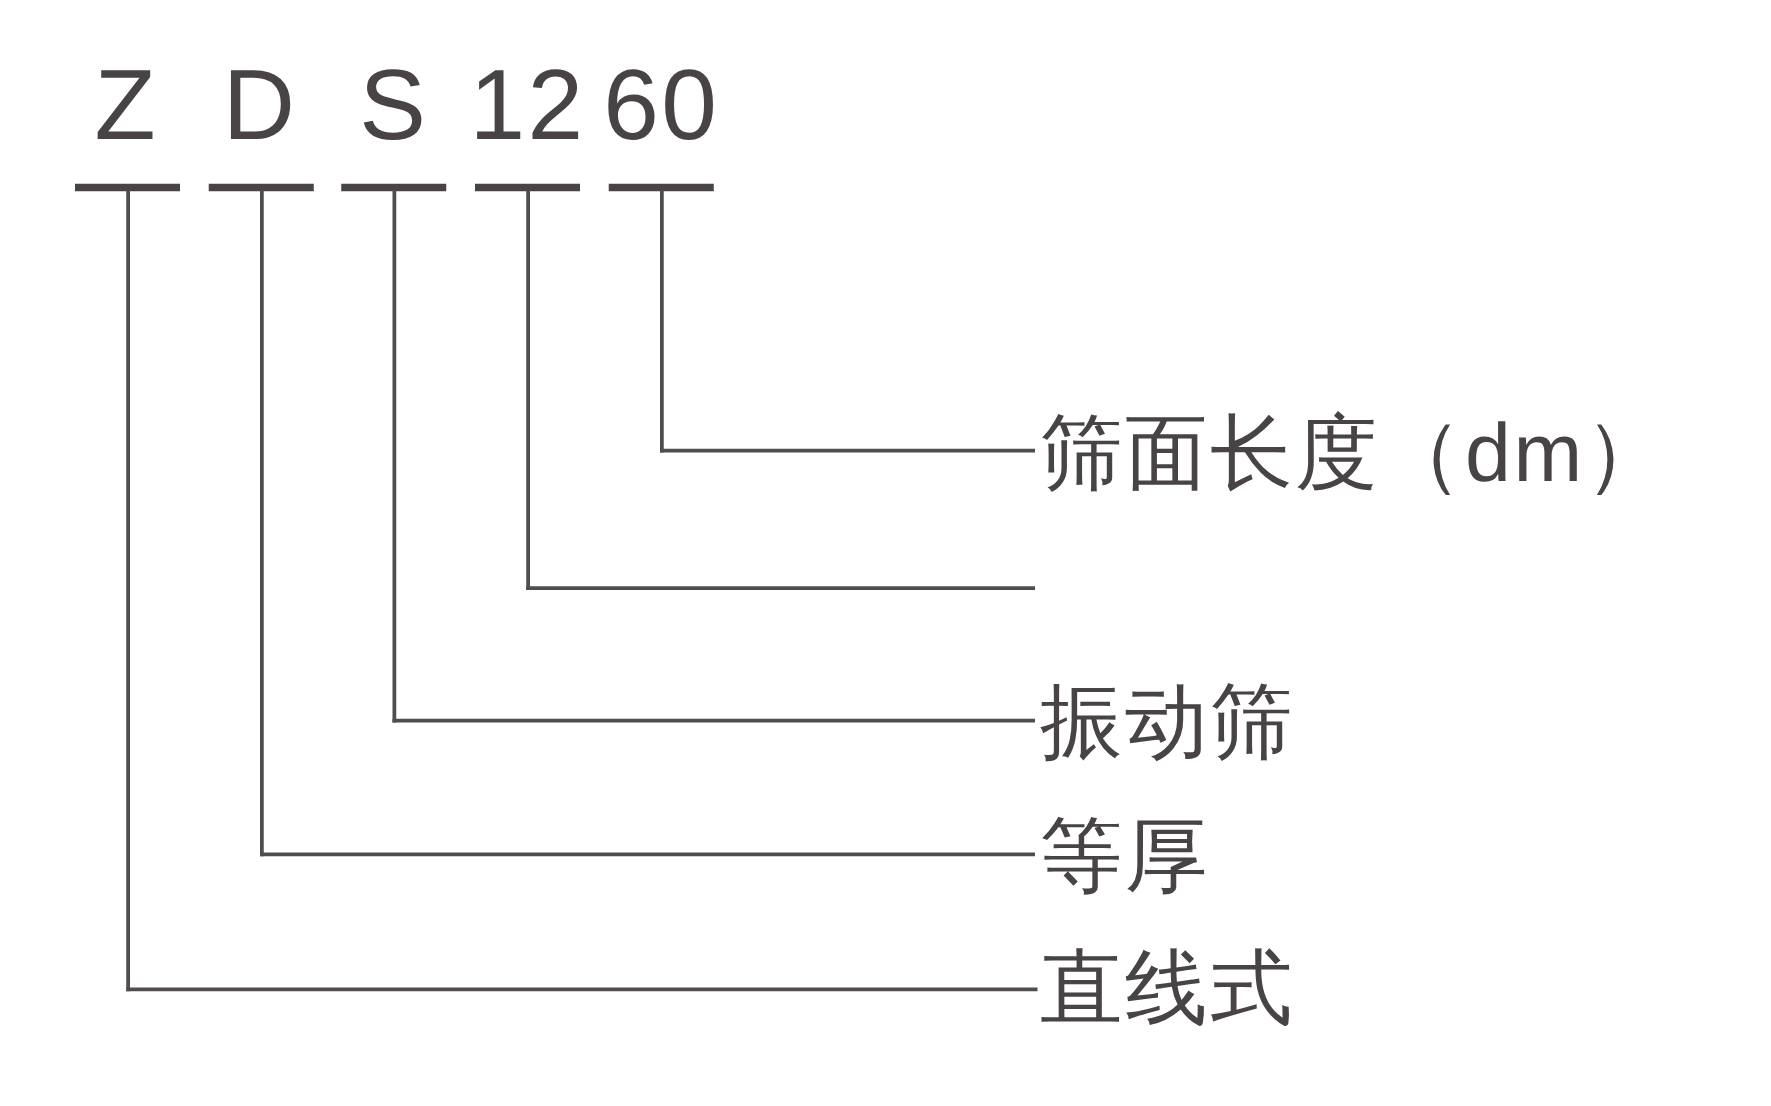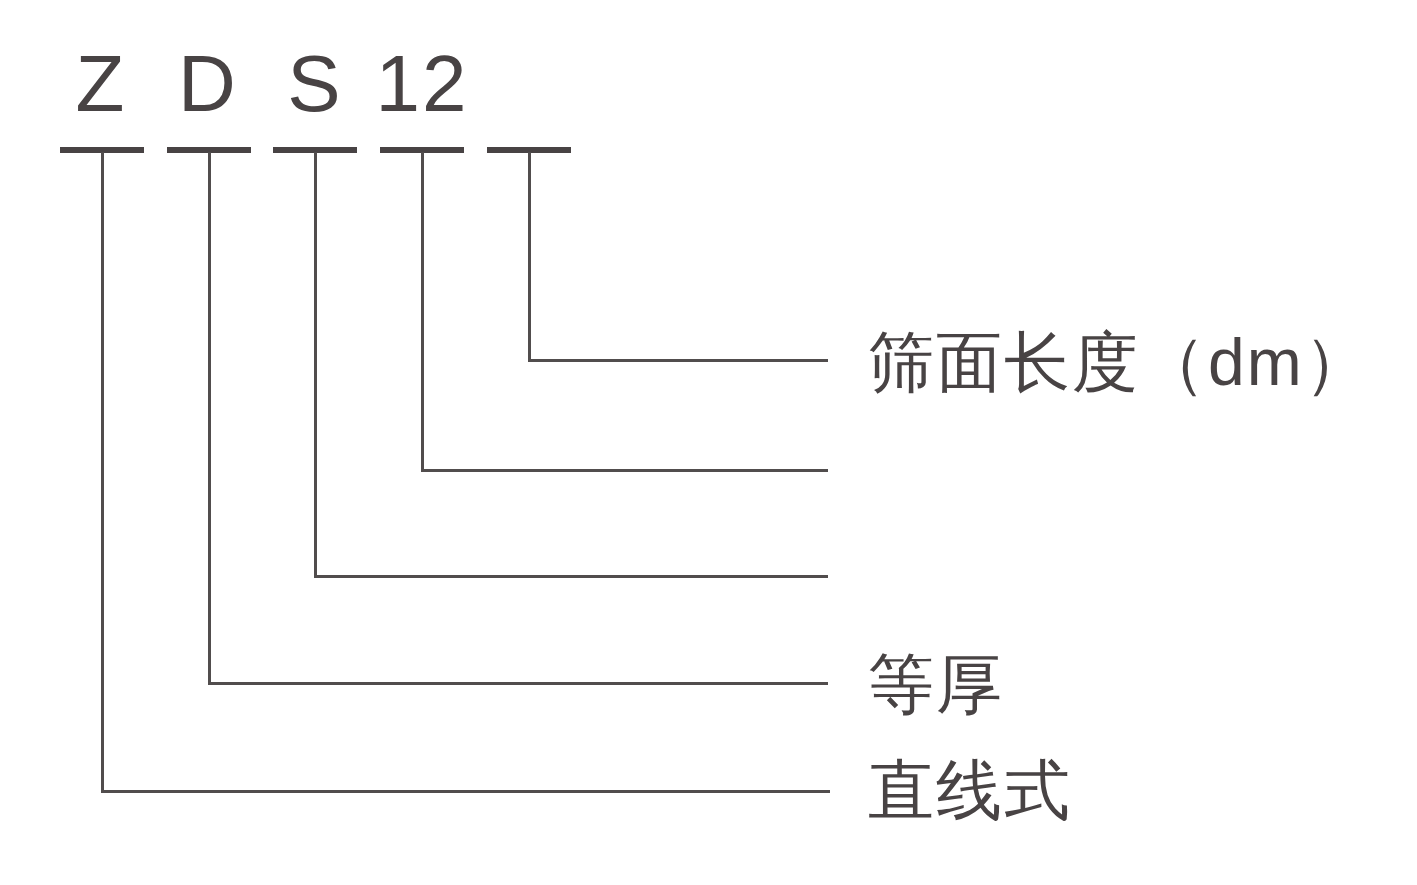--- a/index.html
+++ b/index.html
@@ -40,55 +40,57 @@
     width: 3px;
     background: #514d4d;
   }
   .hline {
     position: absolute;
     height: 3px;
     background: #514d4d;
   }
   .label {
     position: absolute;
-    left: 868px;
+    left: 832px;
     font-size: 66px;
     line-height: 72px;
     font-weight: 400;
     color: #484344;
     letter-spacing: 2px;
     white-space: nowrap;
     text-align: right;
   }
 </style>
 </head>
 <body>
 
 <div class="canvas">
 
   <div class="code-seg" style="left:31px">Z</div>
   <div class="code-seg" style="left:138px">D</div>
   <div class="code-seg" style="left:245px">S</div>
   <div class="code-seg" style="left:352px">12</div>
+  <div class="code-seg" style="left:459px">60</div>
 
   <div class="bar" style="left:60px"></div>
   <div class="bar" style="left:167px"></div>
   <div class="bar" style="left:273px"></div>
   <div class="bar" style="left:380px"></div>
   <div class="bar" style="left:487px"></div>
 
   <div class="vline" style="left:100.5px; height:641px"></div>
   <div class="vline" style="left:207.5px; height:533px"></div>
   <div class="vline" style="left:313.5px; height:426px"></div>
   <div class="vline" style="left:420.5px; height:320px"></div>
   <div class="vline" style="left:527.5px; height:210px"></div>
 
   <div class="hline" style="left:527.5px; top:359px; width:300px"></div>
   <div class="hline" style="left:420.5px; top:469px; width:407px"></div>
   <div class="hline" style="left:313.5px; top:575px; width:514px"></div>
   <div class="hline" style="left:207.5px; top:682px; width:620px"></div>
   <div class="hline" style="left:100.5px; top:790px; width:729px"></div>
 
   <div class="label" style="top:326px">筛面长度（dm）</div>
+  <div class="label" style="top:541px">振动筛</div>
   <div class="label" style="top:648px">等厚</div>
   <div class="label" style="top:754px">直线式</div>
 
 </div>
 
 </body></html>

